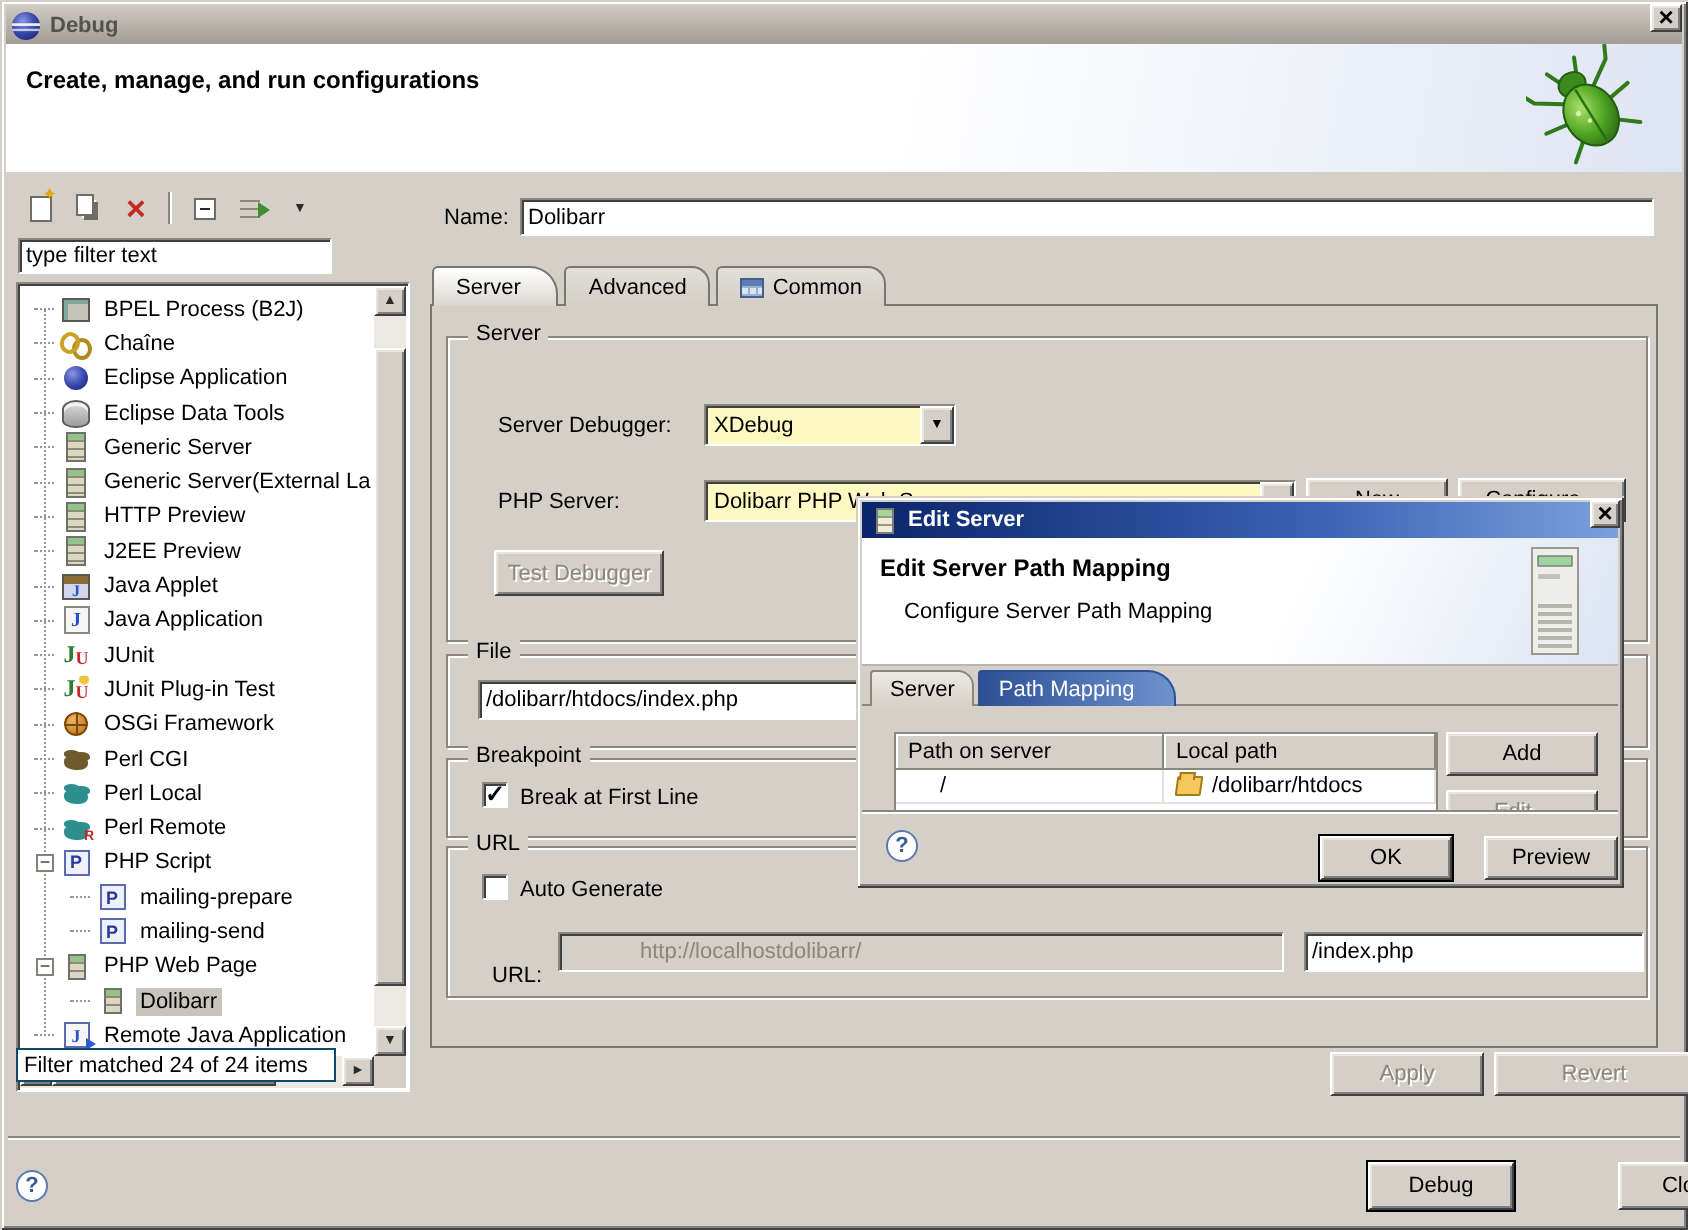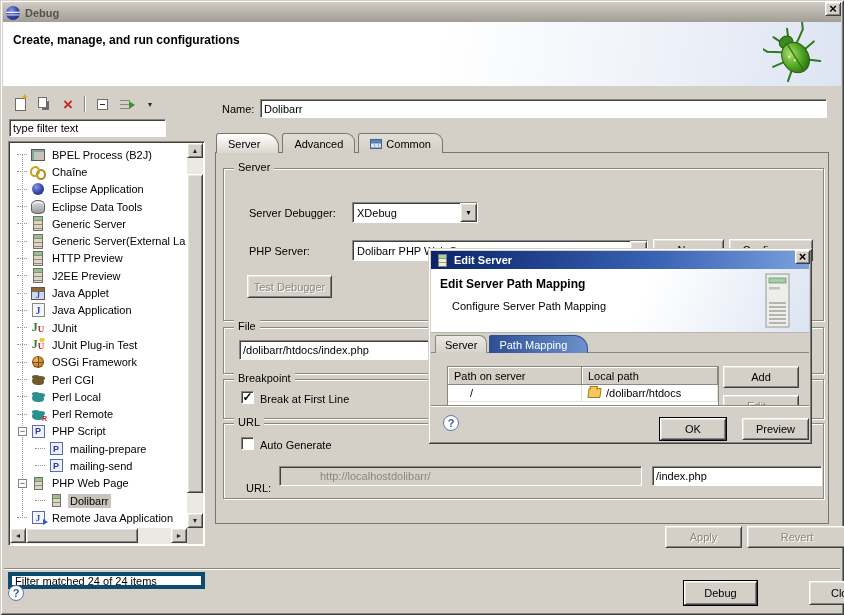--- a/index.html
+++ b/index.html
@@ -115,35 +115,35 @@
     border-color:#fff #404040 #404040 #fff; box-shadow: inset 1px 1px 0 #e8e5df, inset -1px -1px 0 #808080;
     display:flex; align-items:center; justify-content:center; font-size:7px; color:#2a2a2a; }
   .sb-up{ top:0; } .sb-down{ bottom:0; }
   .sb-left{ left:0; top:0; } .sb-right{ right:0; top:0; }
   .sb-thumb{ position:absolute; background:#d4d0c8; border:1px solid; border-color:#fff #404040 #404040 #fff;
     box-shadow: inset 1px 1px 0 #e8e5df, inset -1px -1px 0 #808080; }
   .vsb .sb-thumb{ left:0; width:16px; top:31px; bottom:35px; }
   .hsb .sb-thumb{ top:0; height:15px; left:16px; width:112px; }
   .sb-corner{ position:absolute; right:1px; bottom:1px; width:16px; height:16px; background:#d4d0c8; }
 
-  .status-strip{ position:absolute; left:8px; top:572px; width:197px; height:17px; background:#fff;
-    border:4px solid #0c4a6e; display:flex; align-items:center; padding:0 3px; }
+  .status-strip{ position:absolute; left:8px; top:524px; width:160px; height:17px; background:#fff;
+    border:1px solid #0c4a6e; display:flex; align-items:center; padding:0 3px; }
 
   
   .btn{ background:#d4d0c8; border:1px solid; border-color:#fff #404040 #404040 #fff;
     box-shadow: inset 1px 1px 0 #e8e5df, inset -1px -1px 0 #808080;
     display:flex; align-items:center; justify-content:center; font-size:11px; font-family:inherit; }
   .btn.default{ outline:1px solid #000; }
   .btn.disabled{ color:#8a877e; text-shadow:1px 1px 0 #fff; }
   .tinput{ background:#fff; border:1px solid; border-color:#8a877e #fff #fff #8a877e;
     box-shadow: inset 1px 1px 0 #404040; font-size:11px; font-family:inherit; padding:0 3px; }
   .tinput:disabled, .tinput.dim{ background:#d4d0c8; color:#8a877e; }
   .grp{ position:absolute; border:1px solid #8a877e; box-shadow: 1px 1px 0 #fff, inset 1px 1px 0 #fff; }
   .grp-label{ position:absolute; top:-8px; left:10px; background:#d4d0c8; padding:0 4px; }
-  .combo{ position:absolute; display:flex; background:#ffffff; border:1px solid; border-color:#8a877e #fff #fff #8a877e;
+  .combo{ position:absolute; display:flex; background:#fef9c3; border:1px solid; border-color:#8a877e #fff #fff #8a877e;
     box-shadow: inset 1px 1px 0 #404040; }
   .combo .val{ flex:1; display:flex; align-items:center; padding-left:4px; overflow:hidden; white-space:nowrap; }
   .combo .drop{ width:17px; background:#d4d0c8; border:1px solid; border-color:#fff #404040 #404040 #fff;
     box-shadow: inset 1px 1px 0 #e8e5df, inset -1px -1px 0 #808080;
     display:flex; align-items:center; justify-content:center; font-size:7px; }
   .checkbox{ position:absolute; width:13px; height:13px; background:#fff; border:1px solid;
     border-color:#8a877e #fff #fff #8a877e; box-shadow: inset 1px 1px 0 #404040;
     display:flex; align-items:center; justify-content:center; }
   .checkbox.checked::after{ content:"✓"; font-size:12px; font-weight:bold; margin-top:-2px; }
   .help-circle{ width:16px; height:16px; border-radius:50%; border:1px solid #5a7ab0; color:#3a5a9a;

